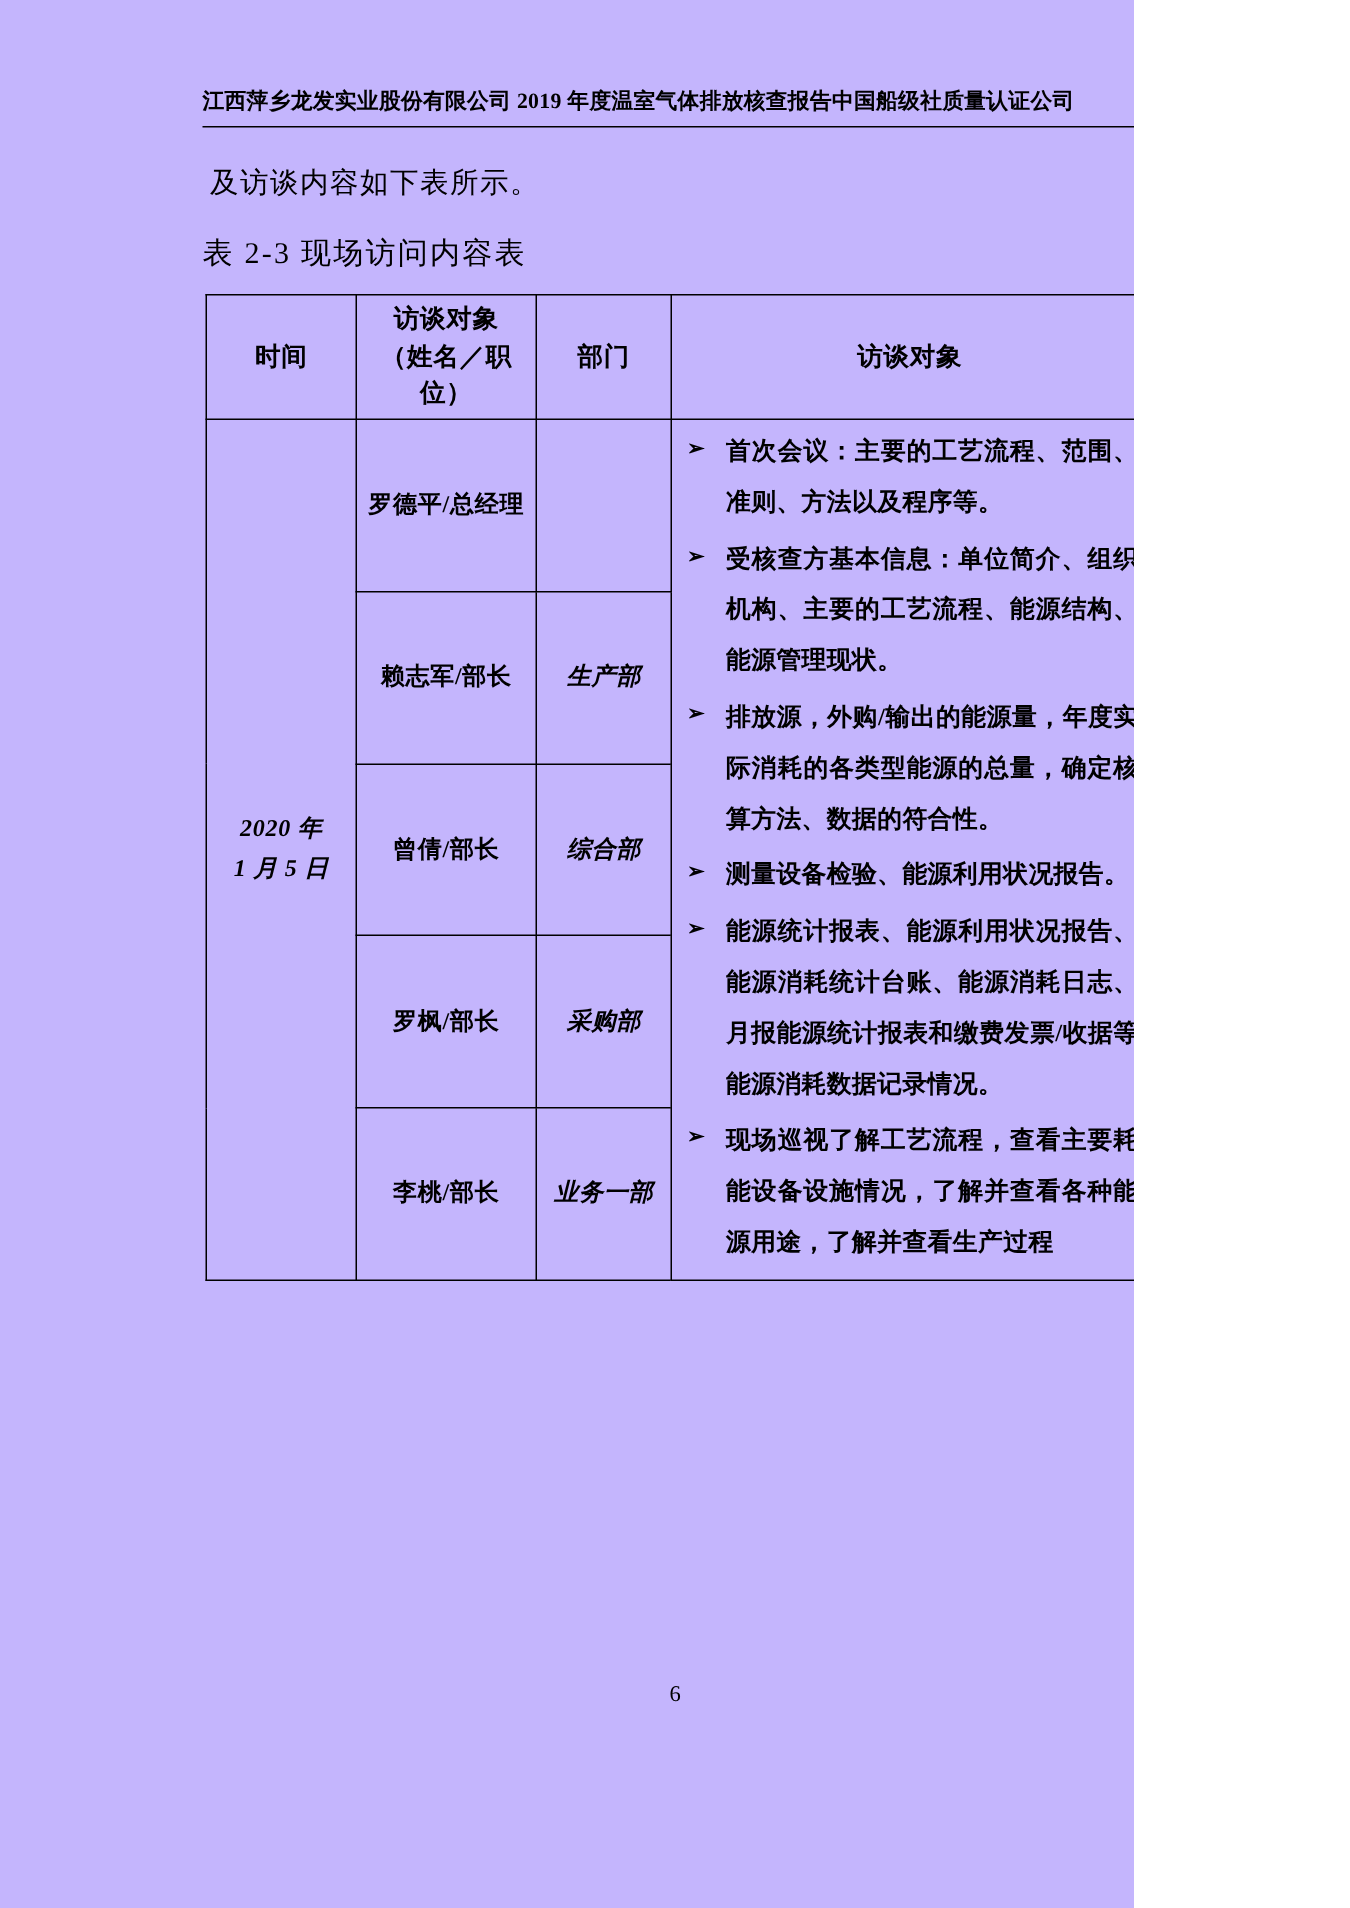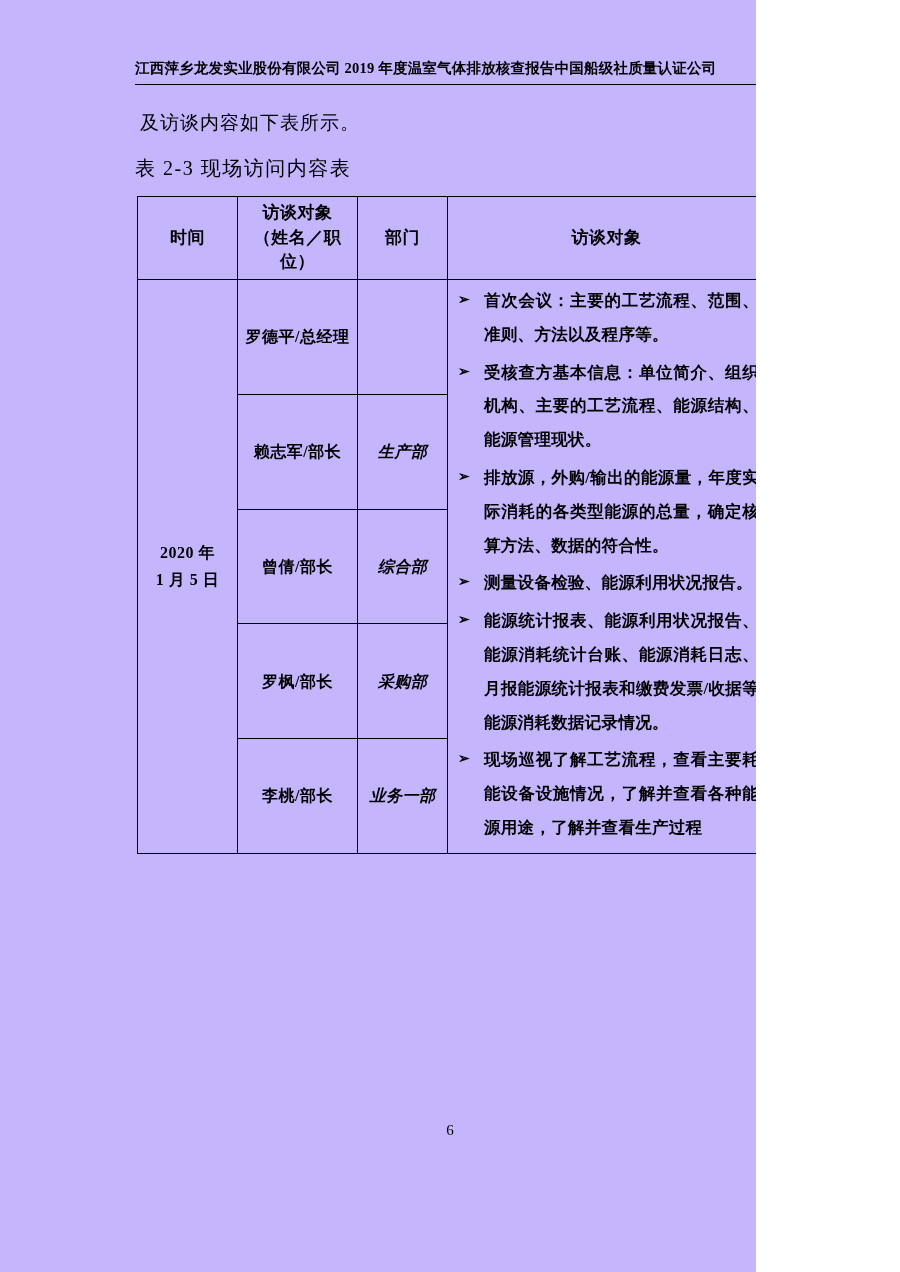--- a/index.html
+++ b/index.html
@@ -85,20 +85,21 @@
   .col-dept { width: 90px; }
   .col-content { width: 318px; }
 
   .hdr-two-line {
     line-height: 1.45;
   }
 
   td.time-cell {
     font-size: 17px;
     line-height: 1.7;
+    font-style: italic;
   }
   td.person-cell {
     height: 100px;
     line-height: 1.7;
   }
   td.dept-cell {
     line-height: 1.7;
     font-style: italic;
   }
 

